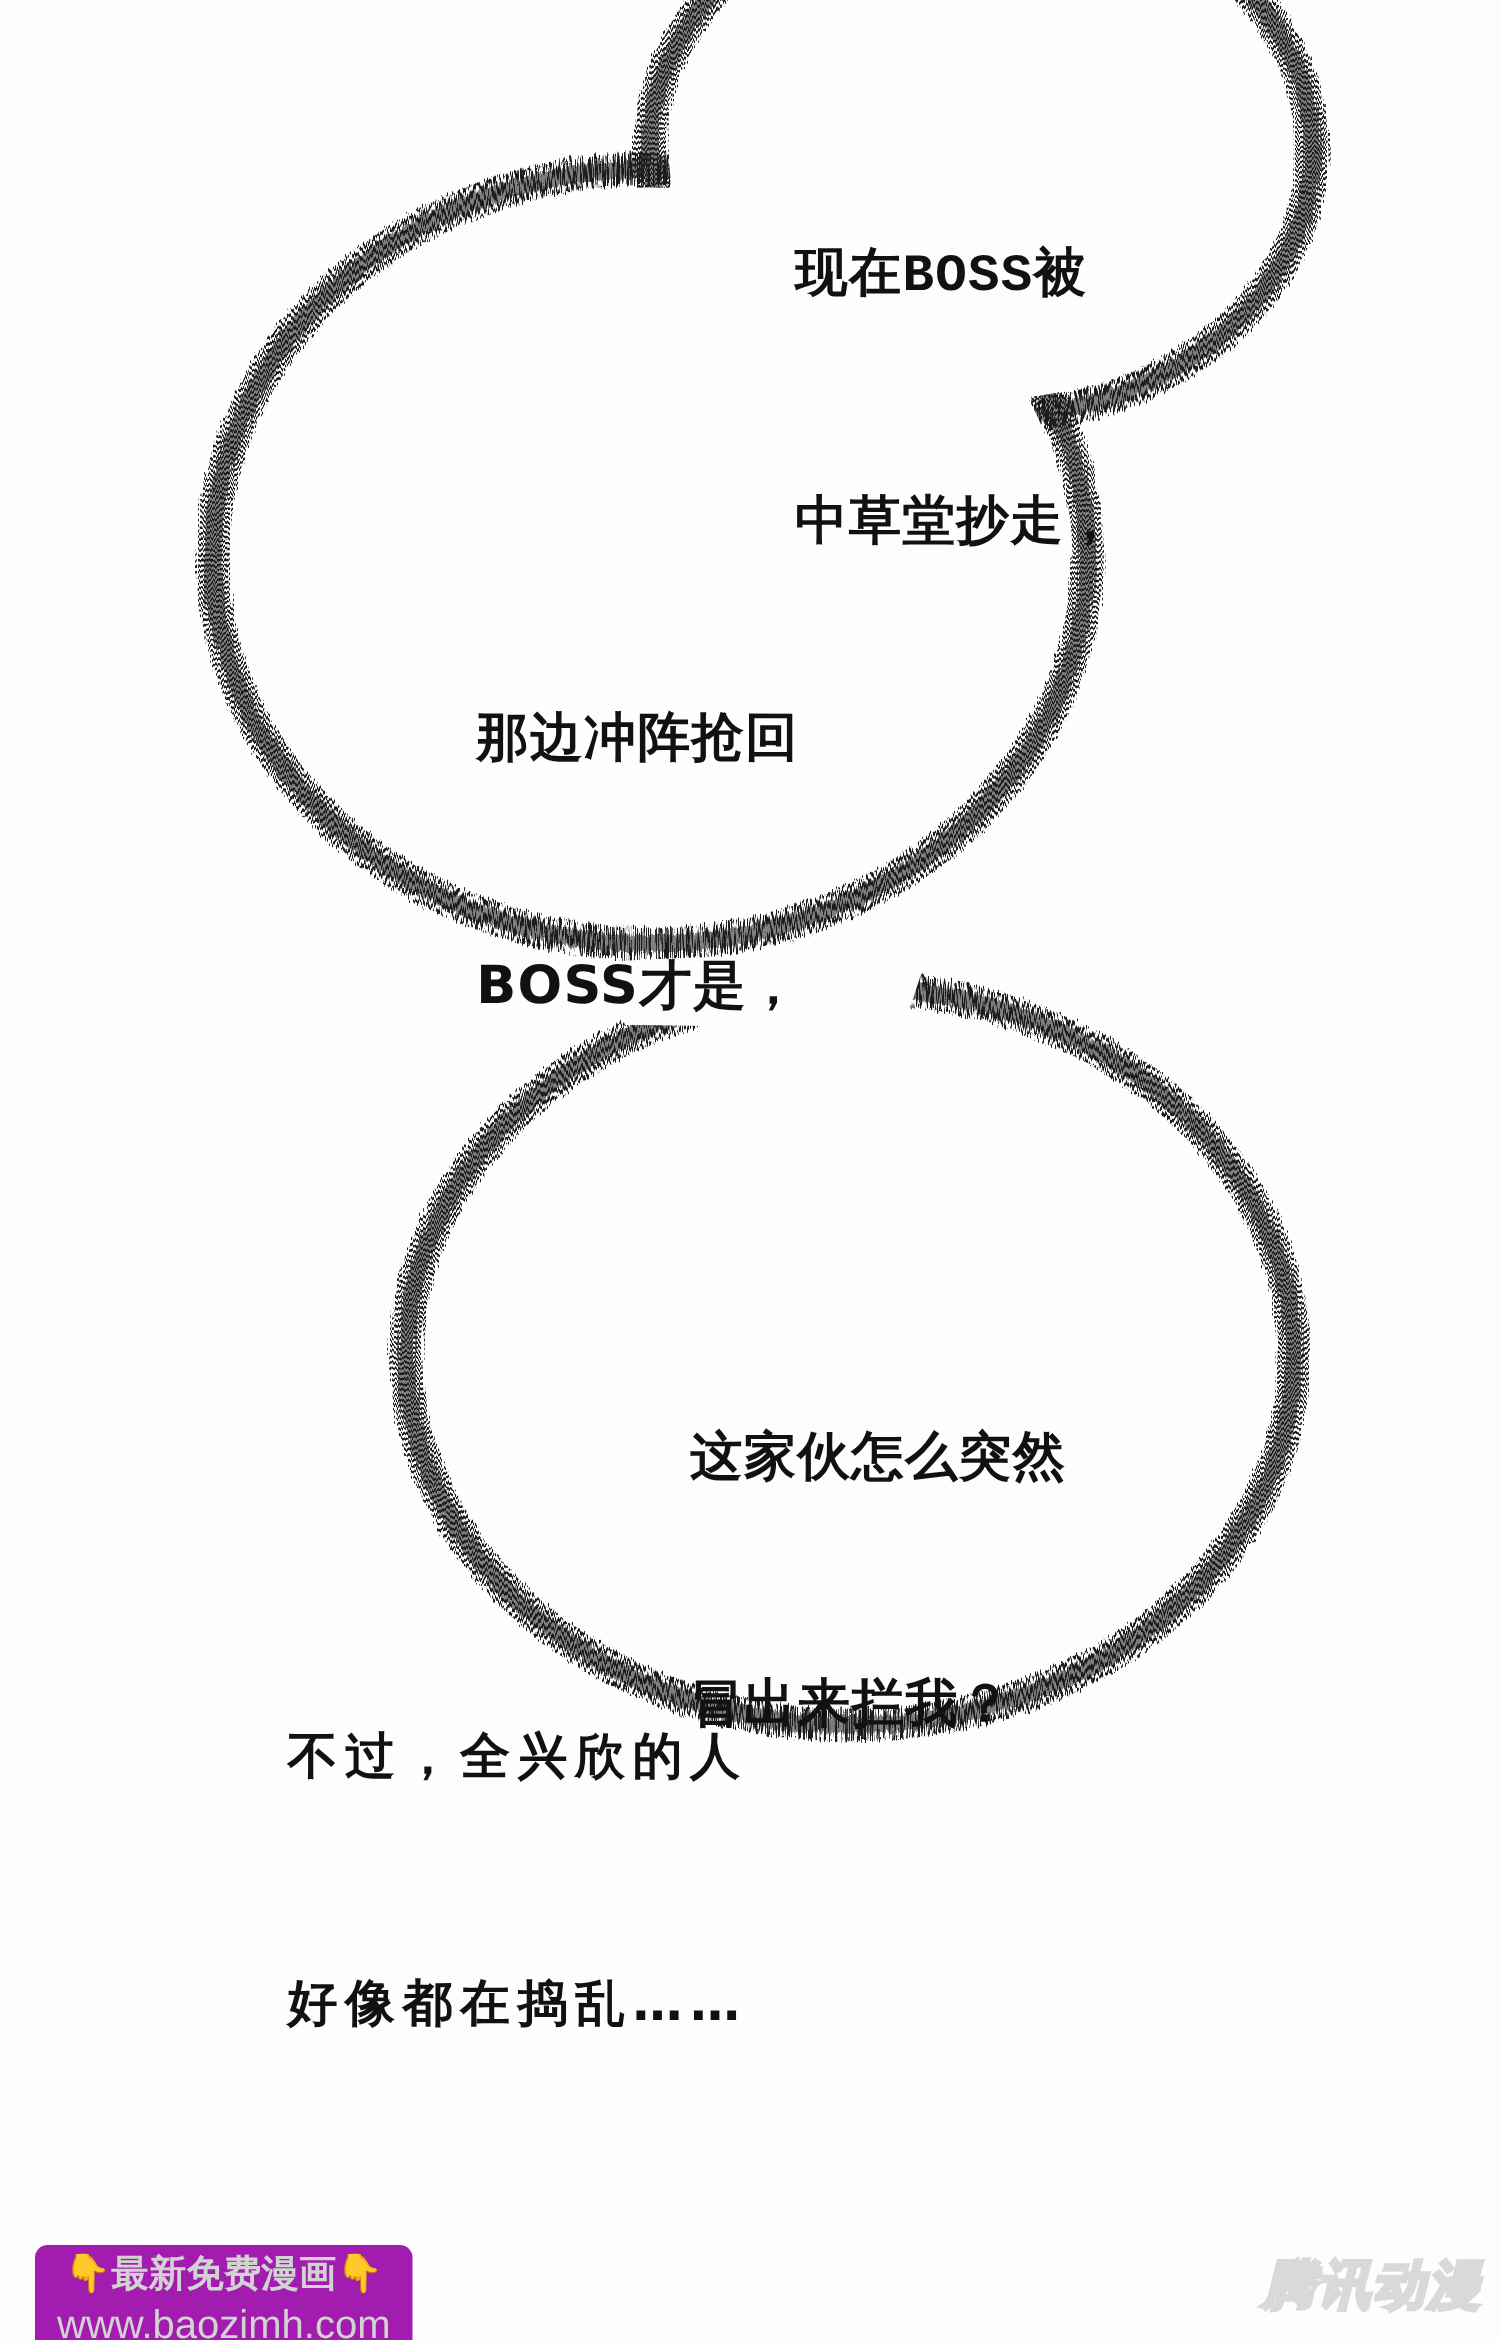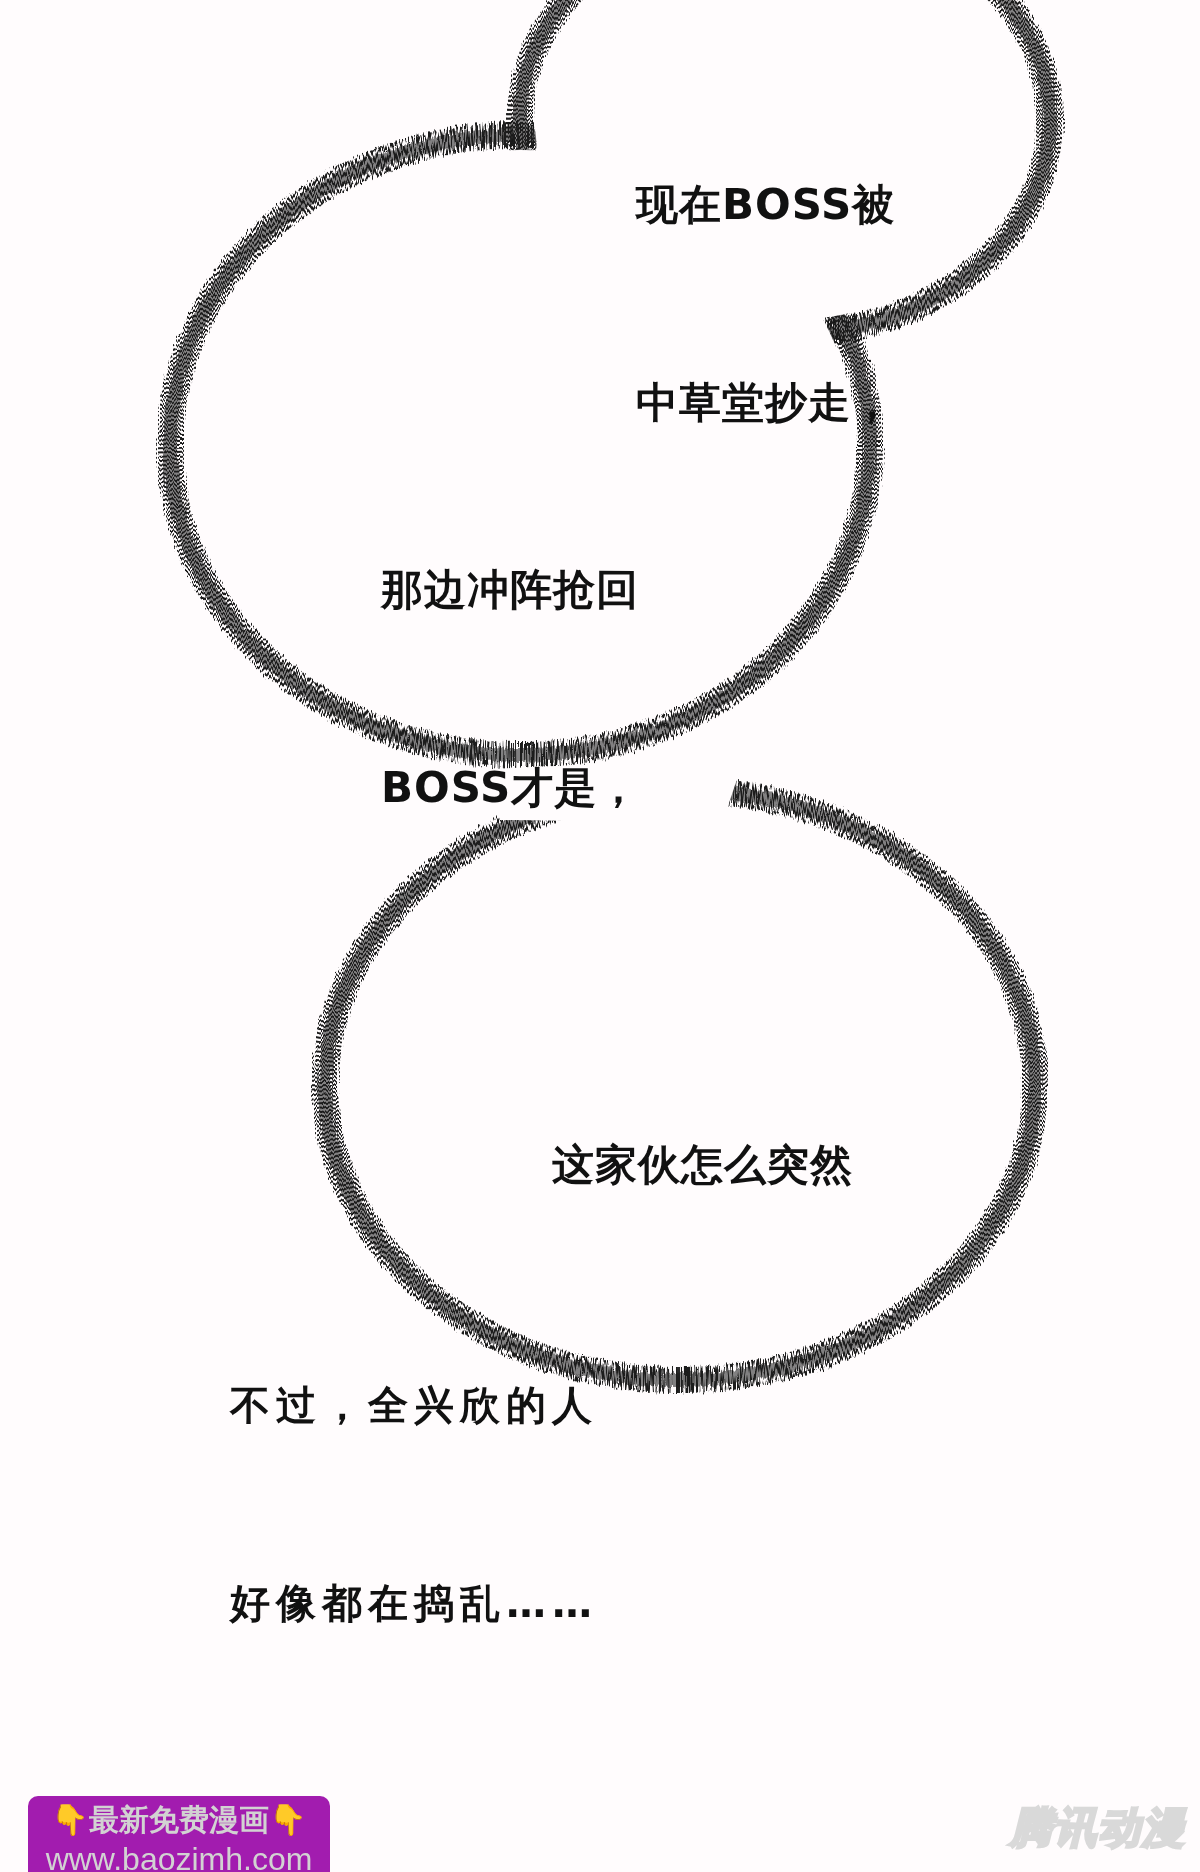--- a/index.html
+++ b/index.html
@@ -75,32 +75,33 @@
   <g fill="#fffcfd">
     <ellipse cx="785" cy="120" rx="250" ry="200"></ellipse>
     <ellipse cx="520" cy="445" rx="335" ry="295"></ellipse>
     <ellipse cx="680" cy="1085" rx="340" ry="280"></ellipse>
 
     <path d="M560 230 Q640 300 770 340 L780 300 Q680 260 600 200 Z"></path>
     <path d="M480 770 Q620 760 740 770 L720 830 Q600 820 500 820 Z"></path>
   </g>
 </svg>
 
-<div class="bubble-text" style="left:636px; top:40px;">
+<div class="bubble-text" style="left:636px; top:56px;font-family:Liberation Mono, monospace;">
   <div>现在BOSS被</div>
   <div>中草堂抄走，</div>
 </div>
 
 <div class="bubble-text" style="left:381px; top:425px;">
   <div>那边冲阵抢回</div>
   <div>BOSS才是，</div>
 </div>
 
 <div class="bubble-text" style="left:512px; top:1000px;margin-left:40px;">
   <div>这家伙怎么突然</div>
+  <div>冒出来拦我？</div>
 </div>
 
 <div class="narration-text" style="left:230px; top:1240px;">
   <div>不过，全兴欣的人</div>
   <div>好像都在捣乱……</div>
 </div>
 
 <div class="watermark-box">
   <div class="wm-line1">
     <span class="hand">👇</span><span>最新免费漫画</span><span class="hand">👇</span>

